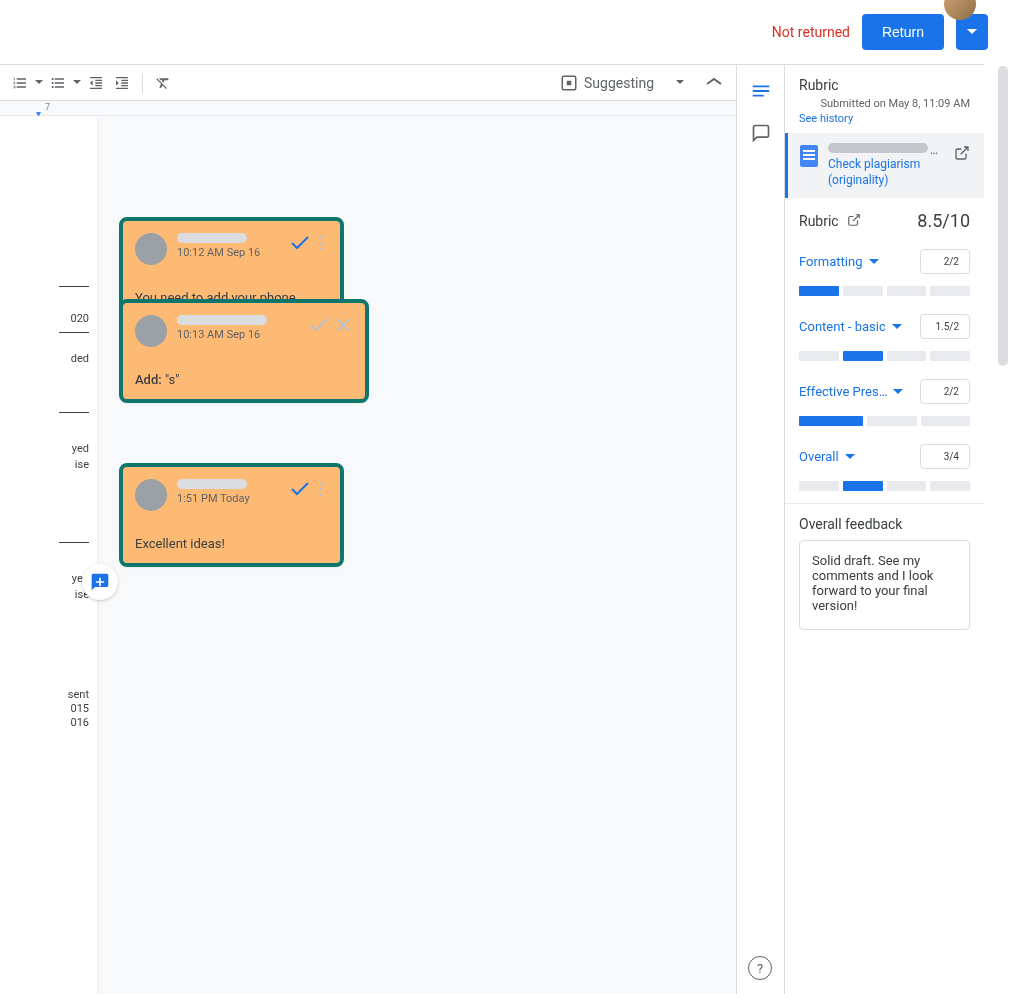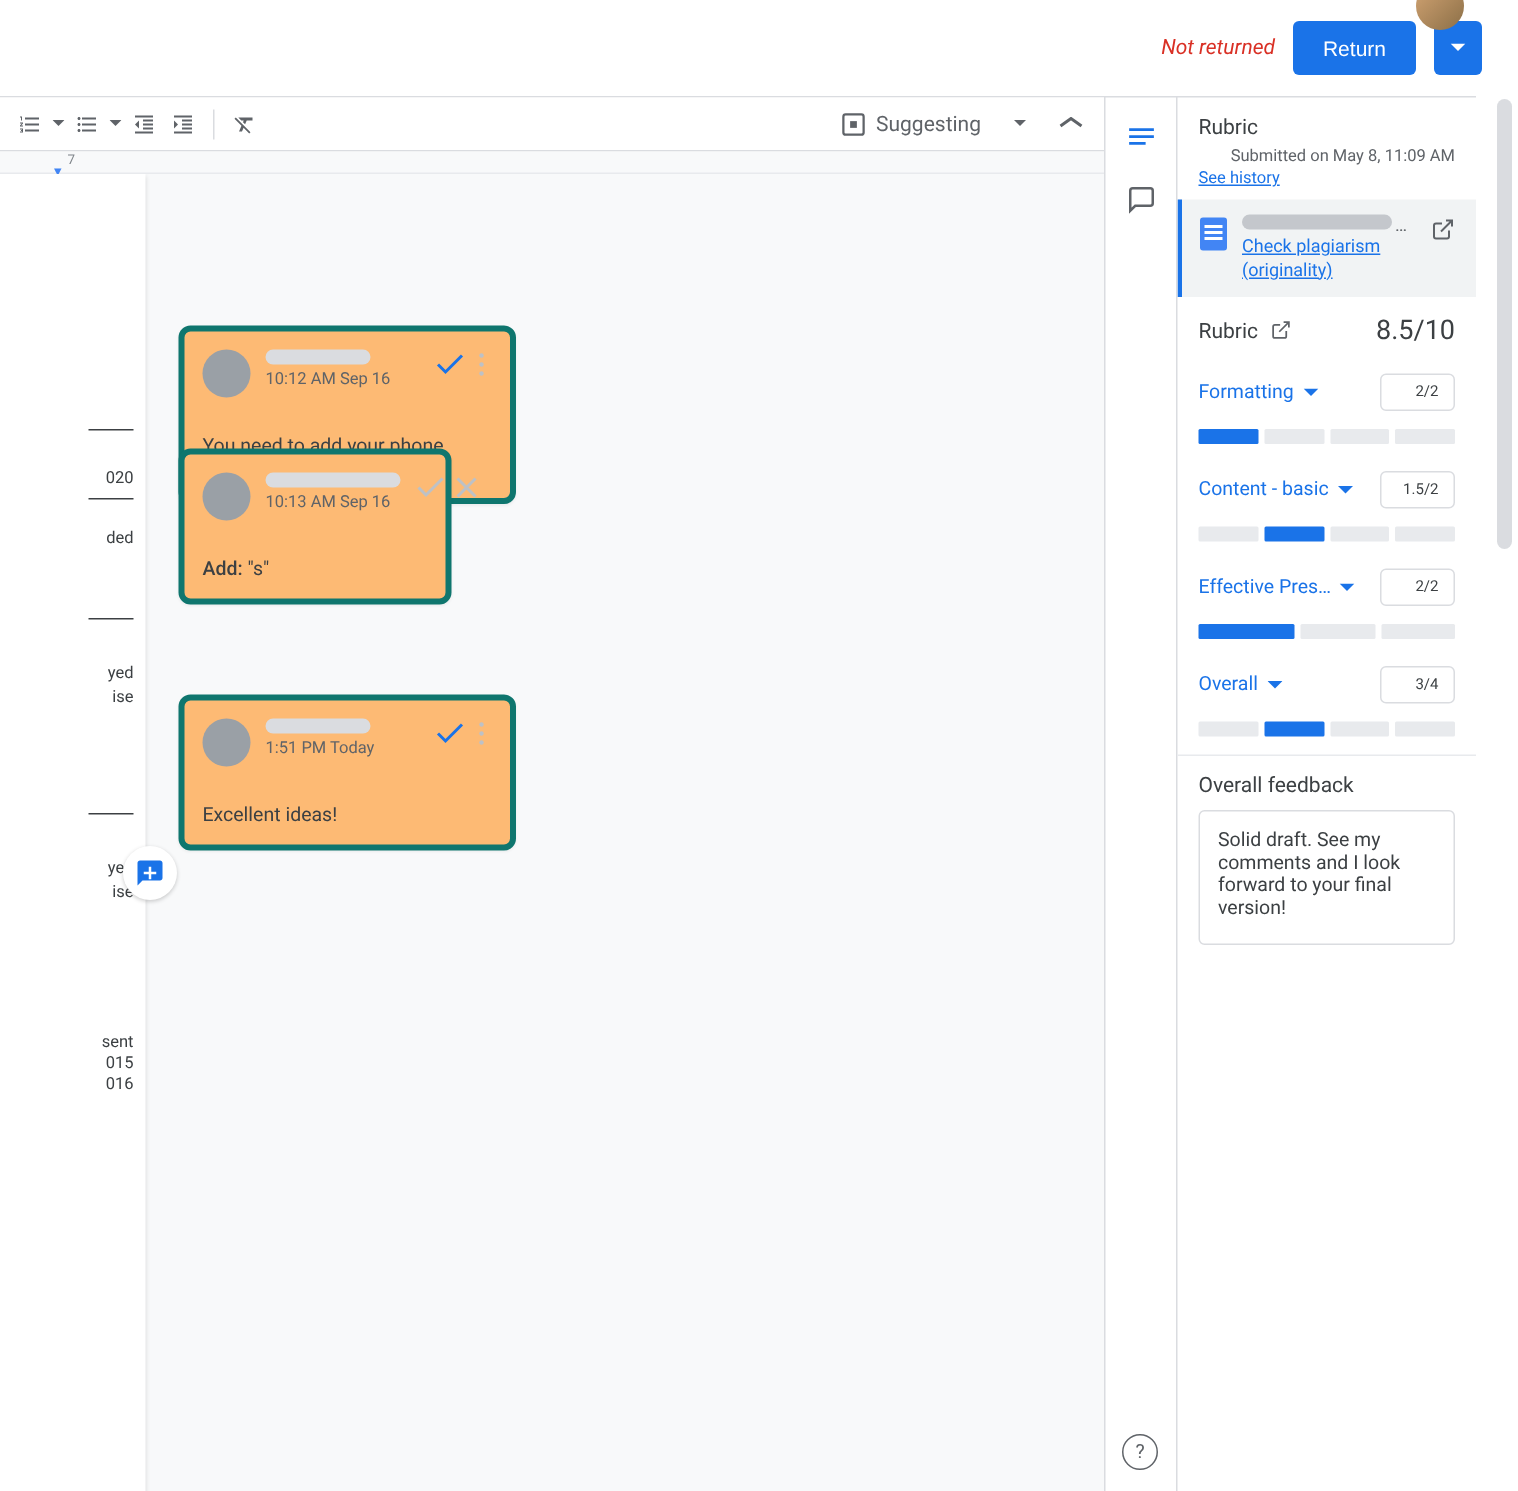--- a/index.html
+++ b/index.html
@@ -1,21 +1,21 @@
 <!DOCTYPE html>
 <html><head>
 <meta charset="utf-8">
 <style>
   * { box-sizing: border-box; margin: 0; padding: 0; }
   body { font-family: 'Google Sans', Roboto, Arial, sans-serif; font-size: 13px; color: #3c4043; background: #fff; width: 1012px; height: 994px; overflow: hidden; position: relative; }
   
   
   .header { height: 64px; display: flex; align-items: center; justify-content: flex-end; padding: 0 24px 0 0; gap: 12px; }
   .avatar-top { width: 32px; height: 32px; border-radius: 50%; background: linear-gradient(135deg,#d4a574,#8b6f47); position: absolute; top: -12px; right: 36px; }
-  .not-returned { color: #d93025; font-size: 14px; font-style: italic; }
+  .not-returned { color: #d93025; font-size: 14px; }
   .return-btn { background: #1a73e8; color: #fff; border: none; border-radius: 4px; padding: 0 20px; height: 36px; font-size: 14px; font-weight: 500; cursor: pointer; }
   .return-dropdown { background: #1a73e8; color: #fff; border: none; border-radius: 4px; width: 32px; height: 36px; display: flex; align-items: center; justify-content: center; cursor: pointer; }
   
   
   .editor-container { position: absolute; left: 0; top: 64px; width: 736px; height: 930px; border-top: 1px solid #dadce0; }
   .toolbar { height: 36px; border-bottom: 1px solid #dadce0; display: flex; align-items: center; padding: 0 8px; gap: 4px; background: #fff; }
   .toolbar-group { display: flex; align-items: center; gap: 2px; }
   .tb-btn { width: 24px; height: 24px; display: flex; align-items: center; justify-content: center; border-radius: 2px; cursor: pointer; color: #5f6368; }
   .tb-drop { width: 10px; display: flex; align-items: center; justify-content: center; color: #5f6368; cursor: pointer; }
   .tb-sep { width: 1px; height: 20px; background: #dadce0; margin: 0 4px; }
@@ -29,21 +29,21 @@
   
   .doc-area { background: #f8f9fa; height: 880px; position: relative; overflow: hidden; }
   .doc-page { position: absolute; left: -10px; top: 0; width: 107px; height: 880px; background: #fff; box-shadow: 0 1px 3px rgba(0,0,0,0.12); }
   .doc-line { border-bottom: 1px solid #3c4043; position: absolute; right: 8px; }
   .doc-text { position: absolute; right: 8px; font-size: 11px; color: #3c4043; text-align: right; }
   
   .add-comment-btn { position: absolute; left: 82px; top: 448px; width: 36px; height: 36px; border-radius: 50%; background: #fff; box-shadow: 0 1px 3px rgba(0,0,0,0.2); display: flex; align-items: center; justify-content: center; cursor: pointer; }
   
   
   .comment-card { position: absolute; background: #fdba74; border: 4px solid #0f766e; border-radius: 8px; padding: 12px; width: 225px; box-shadow: 0 1px 2px rgba(0,0,0,0.05); }
-  .comment-card.suggestion { width: 182px; }
+  .comment-card.suggestion { width: 250px; }
   .comment-head { display: flex; align-items: flex-start; gap: 10px; }
   .comment-avatar { width: 32px; height: 32px; border-radius: 50%; background: #9aa0a6; flex-shrink: 0; }
   .comment-meta { flex: 1; }
   .comment-name { background: #dadce0; height: 10px; width: 70px; border-radius: 6px; margin-bottom: 3px; }
   .comment-name.wide { width: 90px; }
   .comment-time { font-size: 11px; color: #5f6368; }
   .comment-actions { display: flex; gap: 4px; align-items: center; }
   .comment-check { color: #1a73e8; width: 20px; height: 20px; cursor: pointer; display: flex; align-items: center; justify-content: center; }
   .comment-check.gray { color: #bdc1c6; }
   .comment-close { color: #bdc1c6; width: 20px; height: 20px; cursor: pointer; display: flex; align-items: center; justify-content: center; }
@@ -57,21 +57,21 @@
   .rail-icon.active { color: #1a73e8; }
   .rail-icon.active::before { content: ''; position: absolute; left: -12px; top: -6px; width: 3px; height: 36px; }
   
   .help-btn { position: absolute; left: 748px; bottom: 14px; width: 24px; height: 24px; display: flex; align-items: center; justify-content: center; cursor: pointer; color: #5f6368; border: 1.5px solid #5f6368; border-radius: 50%; font-size: 13px; }
   
   
   .panel { position: absolute; left: 784px; top: 64px; width: 200px; height: 930px; border-top: 1px solid #dadce0; border-left: 1px solid #dadce0; background: #fff; overflow-y: auto; }
   .panel-section { padding: 12px 14px; border-bottom: 1px solid #e8eaed; }
   .section-title { font-size: 14px; color: #3c4043; font-weight: 400; margin-bottom: 4px; }
   .section-sub { font-size: 11px; color: #5f6368; margin-bottom: 2px; text-align: right; }
-  .link-text { font-size: 11px; color: #1a73e8; cursor: pointer; text-decoration: underline; }
+  .link-text { font-size: 11px; color: #1a73e8; cursor: pointer; }
   
   .file-row { display: flex; align-items: flex-start; gap: 10px; padding: 10px 12px; background: #f1f3f4; border-left: 3px solid #1a73e8; }
   .file-icon { width: 18px; height: 22px; background: #4285f4; border-radius: 2px; flex-shrink: 0; margin-top: 2px; position: relative; }
   .file-icon::after { content: ''; position: absolute; left: 3px; top: 5px; right: 3px; height: 2px; background: #fff; box-shadow: 0 4px 0 #fff, 0 8px 0 #fff; }
   .file-info { flex: 1; min-width: 0; }
   .file-name-blur { background: #c4c7cc; height: 10px; width: 100px; border-radius: 5px; margin-bottom: 4px; }
   .file-dots { color: #5f6368; font-size: 12px; }
   .open-icon { width: 18px; height: 18px; cursor: pointer; color: #5f6368; flex-shrink: 0; margin-top: 2px; }
   
   .grade-row { display: flex; align-items: center; gap: 8px; margin-top: 8px; }

